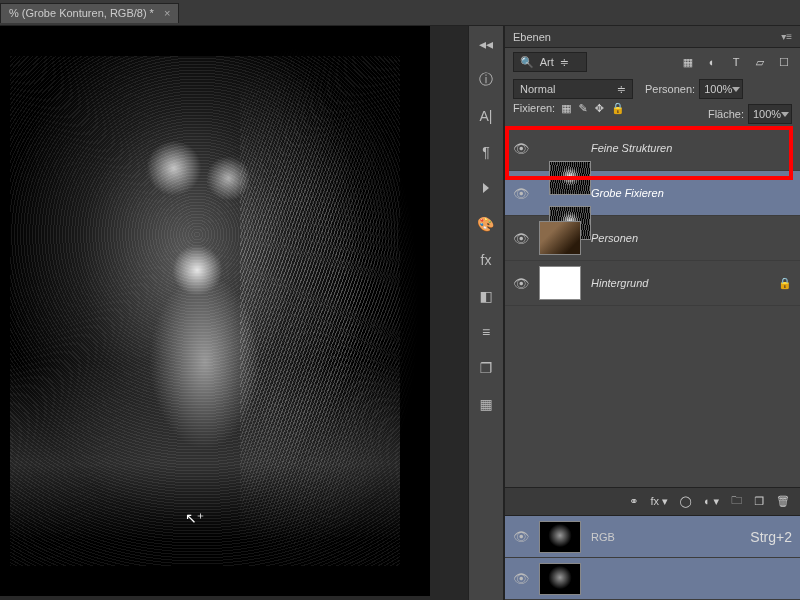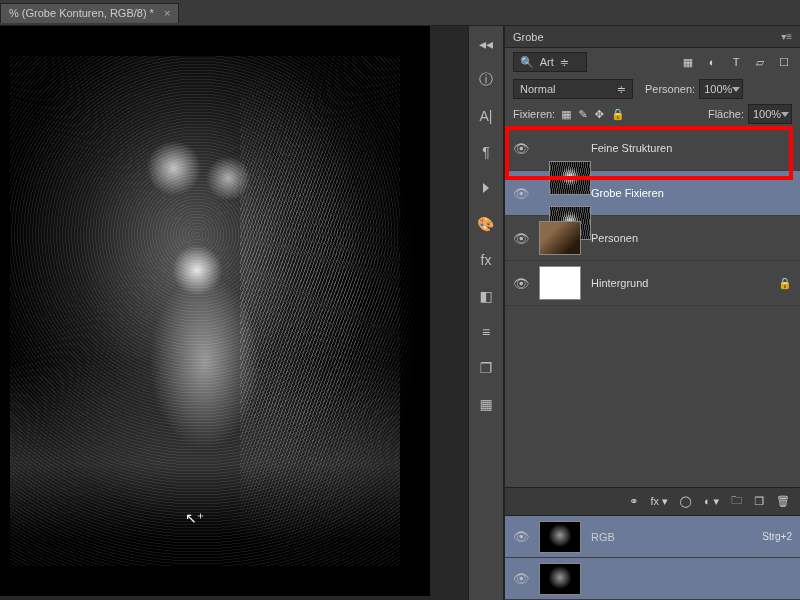--- a/index.html
+++ b/index.html
@@ -27,44 +27,44 @@
 .panel-header .menu{color:#aaa;font-size:10px}
 .filterbar{height:28px;display:flex;align-items:center;gap:6px;padding:0 8px}
 .search{display:flex;align-items:center;background:#333;border:1px solid #222;height:20px;padding:0 6px;gap:6px;width:74px}
 .search span:first-child{color:#aaa}
 .filticons{display:flex;gap:8px;color:#aaa;margin-left:auto}
 .filticons span{width:16px;text-align:center}
 .blendrow{height:26px;display:flex;align-items:center;padding:0 8px;gap:12px}
 .blend{background:#333;border:1px solid #222;height:20px;padding:0 6px;display:flex;align-items:center;width:120px;justify-content:space-between}
 .opa{display:flex;align-items:center;gap:4px}
 .opaval{background:#333;border:1px solid #222;height:20px;padding:0 4px;display:flex;align-items:center;width:44px;justify-content:space-between}
-.lockrow{height:24px;display:flex;align-items:center;padding:0 8px;gap:6px;color:#aaa;font-size:10px}
+.lockrow{height:24px;display:flex;padding:0 8px;gap:6px;color:#aaa;font-size:10px}
 .lockrow .licons{display:flex;gap:7px}
 .lockrow .right-group{margin-left:auto;display:flex;align-items:center;gap:4px}
 .layers{flex:1;background:#454545;overflow:hidden;position:relative}
 .layer{height:45px;display:flex;align-items:center;padding:0 8px;gap:10px;border-bottom:1px solid #3c3c3c}
 .layer.selected{background:#6b7a99}
 .layer.selected .lname{color:#fff}
 .eye{width:16px;color:#bbb;font-size:13px}
 .thumb{width:42px;height:34px;background:#000;border:1px solid #888;position:relative;overflow:hidden}
 .thumb.white{background:#fff}
 .thumb.photo{background:linear-gradient(135deg,#8a6a4a 30%,#2a1a0a 80%)}
 .thumb.edge::after{content:"";position:absolute;inset:0;background:radial-gradient(circle at 50% 45%,rgba(255,255,255,.7) 0,transparent 40%),repeating-linear-gradient(100deg,transparent 0,transparent 1px,rgba(255,255,255,.35) 1px,rgba(255,255,255,.35) 2px)}
-.lname{color:#ddd}
+.lname{font-style:italic;color:#ddd}
 .lock{margin-left:auto;color:#aaa}
 .redbox{position:absolute;border:4px solid #ff0000;pointer-events:none}
 .layers-footer{height:28px;background:#3a3a3a;border-top:1px solid #222;display:flex;align-items:center;justify-content:flex-end;gap:12px;padding:0 10px;color:#aaa}
 .chanpanel{border-top:1px solid #222}
 .chantabs{height:22px;display:flex;align-items:center;background:#3a3a3a}
 .chantab{padding:0 10px;height:22px;display:flex;align-items:center;border-right:1px solid #222}
 .chantab.active{background:#535353}
 .chans{background:#454545}
 .chan{height:42px;display:flex;align-items:center;padding:0 8px;gap:10px;border-bottom:1px solid #3c3c3c}
 .chan.sel{background:#6b7a99}
-.chan .sc{margin-left:auto;color:#ddd;font-size:10px}
+.chan .sc{margin-left:auto;color:#ddd;font-size:14px}
 .cthumb{width:42px;height:32px;background:#000;border:1px solid #888;position:relative;overflow:hidden}
 .cthumb::after{content:"";position:absolute;inset:0;background:radial-gradient(circle at 50% 45%,rgba(255,255,255,.6) 0,transparent 45%)}
 .tri{display:inline-block;width:0;height:0;border-left:4px solid transparent;border-right:4px solid transparent;border-top:5px solid #aaa}
 .tri-r{display:inline-block;width:0;height:0;border-top:5px solid transparent;border-bottom:5px solid transparent;border-left:6px solid #bbb}
 </style>
 </head>
 <body>
 
 <div class="tabbar">
   <div class="tab">
@@ -93,21 +93,21 @@
     <span class="ticon">🎨</span>
     <span class="ticon">fx</span>
     <span class="ticon">◧</span>
     <span class="ticon">≡</span>
     <span class="ticon">❐</span>
     <span class="ticon">▦</span>
   </div>
 
   <div class="right">
     <div class="panel-header">
-      <span>Grobe</span>
+      <span>Ebenen</span>
       <span class="menu">▾≡</span>
     </div>
 
     <div class="filterbar">
       <div class="search">
         <span>🔍</span>
         <span>Art</span>
         <span>≑</span>
       </div>
       <div class="filticons">

